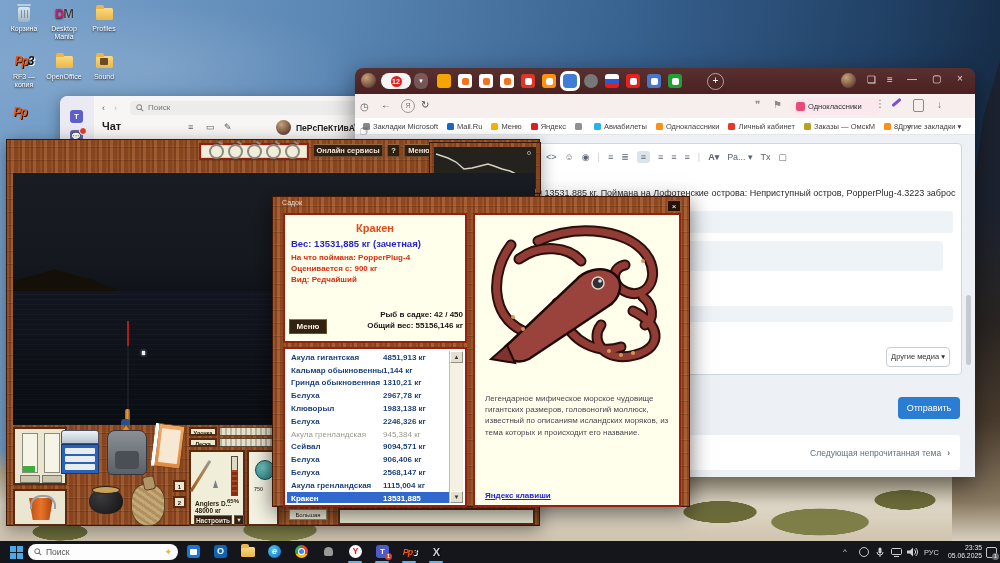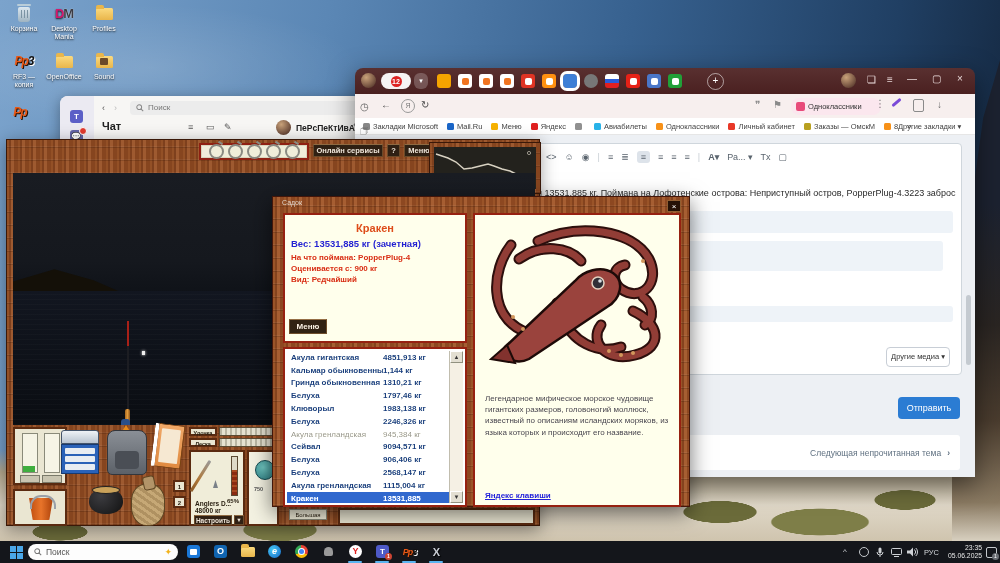--- a/index.html
+++ b/index.html
@@ -458,38 +458,42 @@
   <div class="abs" style="left:394px;top:3px;width:14px;height:12px;background:#241107;border:1px solid #8a5a30;color:#fff;font-size:8px;text-align:center;line-height:11px;box-sizing:border-box;">×</div>
 
   <div class="abs dpanel" style="left:10px;top:16px;width:184px;height:130px;">
     <div class="fish-title" style="margin-top:7px;">Кракен</div>
     <div class="weight-line" style="margin:4px 6px 0;">Вес: 13531,885 кг (зачетная)</div>
     <div class="red-line" style="margin:4px 6px 0;">На что поймана: PopperPlug-4</div>
     <div class="red-line" style="margin:0 6px;">Оценивается с: 900 кг</div>
     <div class="red-line" style="margin:0 6px;">Вид: Редчайший</div>
   </div>
   <div class="abs gbtn" style="left:16px;top:122px;width:38px;height:15px;line-height:14px;font-size:8px;">Меню</div>
+  <div class="abs totals" style="left:60px;top:113px;width:130px;">
+    <div>Рыб в садке: 42 / 450</div>
+    <div>Общий вес: 55156,146 кг</div>
+  </div>
 
   <div class="abs dpanel" style="left:10px;top:150px;width:184px;height:160px;background:#fdfcf3;">
     <div class="abs" style="left:2px;top:2px;width:162px;bottom:2px;overflow:hidden;">
       <div class="frow">
           <span class="n">Акула гигантская</span>
           <span class="w">4851,913 кг</span>
         </div>
       <div class="frow">
           <span class="n">Кальмар обыкновенный</span>
           <span class="w">1,144 кг</span>
         </div>
       <div class="frow">
           <span class="n">Гринда обыкновенная</span>
           <span class="w">1310,21 кг</span>
         </div>
       <div class="frow">
           <span class="n">Белуха</span>
-          <span class="w">1797,46 кг</span>
+          <span class="w">2967,78 кг</span>
         </div>
       <div class="frow">
           <span class="n">Клюворыл</span>
           <span class="w">1983,138 кг</span>
         </div>
       <div class="frow">
           <span class="n">Белуха</span>
           <span class="w">2246,326 кг</span>
         </div>
       <div class="frow dim">
@@ -549,21 +553,21 @@
       <circle cx="117" cy="62" r="1.8" fill="#cfd4da"></circle>
       <g fill="#c89058">
         <circle cx="150" cy="134" r="2"></circle>
           <circle cx="138" cy="136" r="2"></circle>
           <circle cx="126" cy="132" r="2"></circle>
         <circle cx="40" cy="110" r="2"></circle>
           <circle cx="30" cy="98" r="2"></circle>
           <circle cx="160" cy="42" r="2"></circle>
       </g>
     </svg>
-    <div class="abs desc" style="left:10px;top:178px;width:186px;">Легендарное мифическое морское чудовище гигантских размеров, головоногий моллюск, известный по описаниям исландских моряков, из языка которых и происходит его название.</div>
+    <div class="abs desc" style="left:10px;top:178px;width:186px;">Легендарное мифическое морское чудовище гигантских размеров, головоногий моллюск, известный по описаниям исландских моряков, из тема которых и происходит его название.</div>
     <span class="abs linkblue" style="left:10px;top:276px;">Яндекс клавиши</span>
   </div>
 </div>
 
 <div id="taskbar" class="abs">
   <svg class="abs" style="left:10px;top:5px;" width="13" height="13" viewBox="0 0 13 13">
     <rect x="0" y="0" width="6" height="6" fill="#4aa7e8"></rect>
       <rect x="7" y="0" width="6" height="6" fill="#4aa7e8"></rect>
     <rect x="0" y="7" width="6" height="6" fill="#4aa7e8"></rect>
       <rect x="7" y="7" width="6" height="6" fill="#4aa7e8"></rect>

